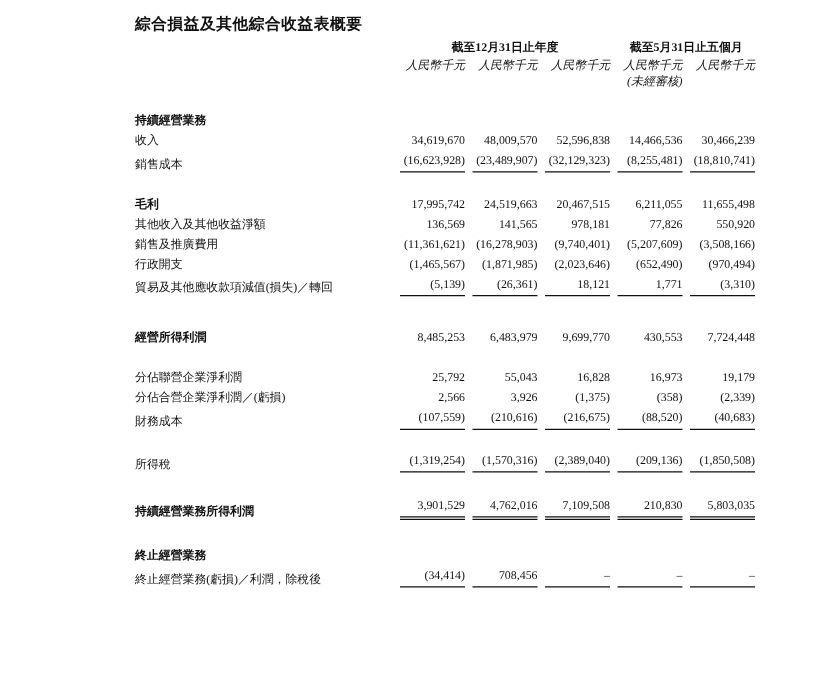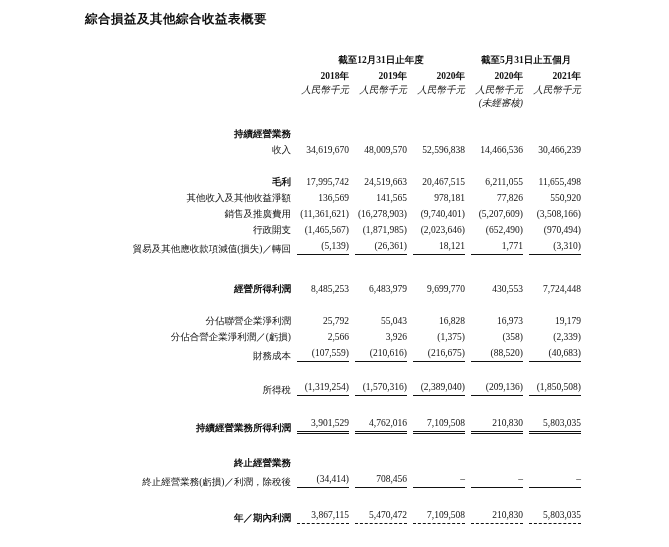--- a/index.html
+++ b/index.html
@@ -1,34 +1,34 @@
 <!DOCTYPE html>
 <html><head>
 <meta charset="utf-8">
 <style>
   html,body{margin:0;padding:0;}
   body{
     width:669px;height:547px;background:#ffffff;color:#111111;
     font-family:"Liberation Serif","DejaVu Serif",serif;
     overflow:hidden;
   }
-  .page{padding:11px 0 0 85px;}
+  .page{padding:11px 0 0 108px;}
   .title{font-size:12.5px;font-weight:bold;letter-spacing:0.5px;}
   table.fin{
     border-collapse:separate;
     border-spacing:6px 0;
-    margin-top:22px;
+    margin-top:1px;
     margin-left:-6px;
     font-size:9.5px;
     line-height:1.15;
   }
   col.c-lbl{width:206px;}
   col.c-num{width:52px;}
   td{padding:0;vertical-align:bottom;height:16px;}
-  td.lbl{text-align:right;white-space:nowrap;}
+  td.lbl{text-align:left;white-space:nowrap;}
   td.num{text-align:right;white-space:nowrap;}
   .b{font-weight:bold;}
   .it{font-style:italic;}
   td.grp{text-align:center;font-weight:bold;white-space:nowrap;}
   tr.year-row td{height:16px;}
   tr.unit-row td{height:14px;}
   tr.note-row td{height:13px;}
   td.u-single{border-bottom:1px solid #111;padding-bottom:2px;}
   td.u-double{border-bottom:3px double #111;padding-bottom:2px;}
   td.u-dashed{border-bottom:1px dashed #111;padding-bottom:2px;}
@@ -48,28 +48,20 @@
         <col class="c-num">
         <col class="c-num">
         <col class="c-num">
     </colgroup>
     <thead>
       <tr>
         <td class="lbl"></td>
         <td class="grp" colspan="3">截至12月31日止年度</td>
         <td class="grp" colspan="2">截至5月31日止五個月</td>
       </tr>
-      <tr class="year-row">
-        <td class="lbl"></td>
-        <td class="num b">2018年</td>
-        <td class="num b">2019年</td>
-        <td class="num b">2020年</td>
-        <td class="num b">2020年</td>
-        <td class="num b">2021年</td>
-      </tr>
       <tr class="unit-row">
         <td class="lbl"></td>
         <td class="num it">人民幣千元</td>
         <td class="num it">人民幣千元</td>
         <td class="num it">人民幣千元</td>
         <td class="num it">人民幣千元</td>
         <td class="num it">人民幣千元</td>
       </tr>
       <tr class="note-row">
         <td class="lbl"></td>
@@ -93,20 +85,28 @@
           <td class="num"></td>
         </tr>
         <tr>
           <td class="lbl">收入</td>
           <td class="num">34,619,670</td>
           <td class="num">48,009,570</td>
           <td class="num">52,596,838</td>
           <td class="num">14,466,536</td>
           <td class="num">30,466,239</td>
         </tr>
+        <tr>
+          <td class="lbl">銷售成本</td>
+          <td class="num u-single">(16,623,928)</td>
+          <td class="num u-single">(23,489,907)</td>
+          <td class="num u-single">(32,129,323)</td>
+          <td class="num u-single">(8,255,481)</td>
+          <td class="num u-single">(18,810,741)</td>
+        </tr>
         <tr class="spacer-row">
           <td colspan="6" style="height: 16px;"></td>
         </tr>
         <tr>
           <td class="lbl b">毛利</td>
           <td class="num">17,995,742</td>
           <td class="num">24,519,663</td>
           <td class="num">20,467,515</td>
           <td class="num">6,211,055</td>
           <td class="num">11,655,498</td>
@@ -218,23 +218,15 @@
           <td class="lbl">終止經營業務(虧損)／利潤，除稅後</td>
           <td class="num u-single">(34,414)</td>
           <td class="num u-single">708,456</td>
           <td class="num u-single">–</td>
           <td class="num u-single">–</td>
           <td class="num u-single">–</td>
         </tr>
         <tr class="spacer-row">
           <td colspan="6" style="height: 17px;"></td>
         </tr>
-        <tr>
-          <td class="lbl b">年／期內利潤</td>
-          <td class="num u-dashed">3,867,115</td>
-          <td class="num u-dashed">5,470,472</td>
-          <td class="num u-dashed">7,109,508</td>
-          <td class="num u-dashed">210,830</td>
-          <td class="num u-dashed">5,803,035</td>
-        </tr>
       </tbody>
   </table>
 </div>
 
 </body></html>

